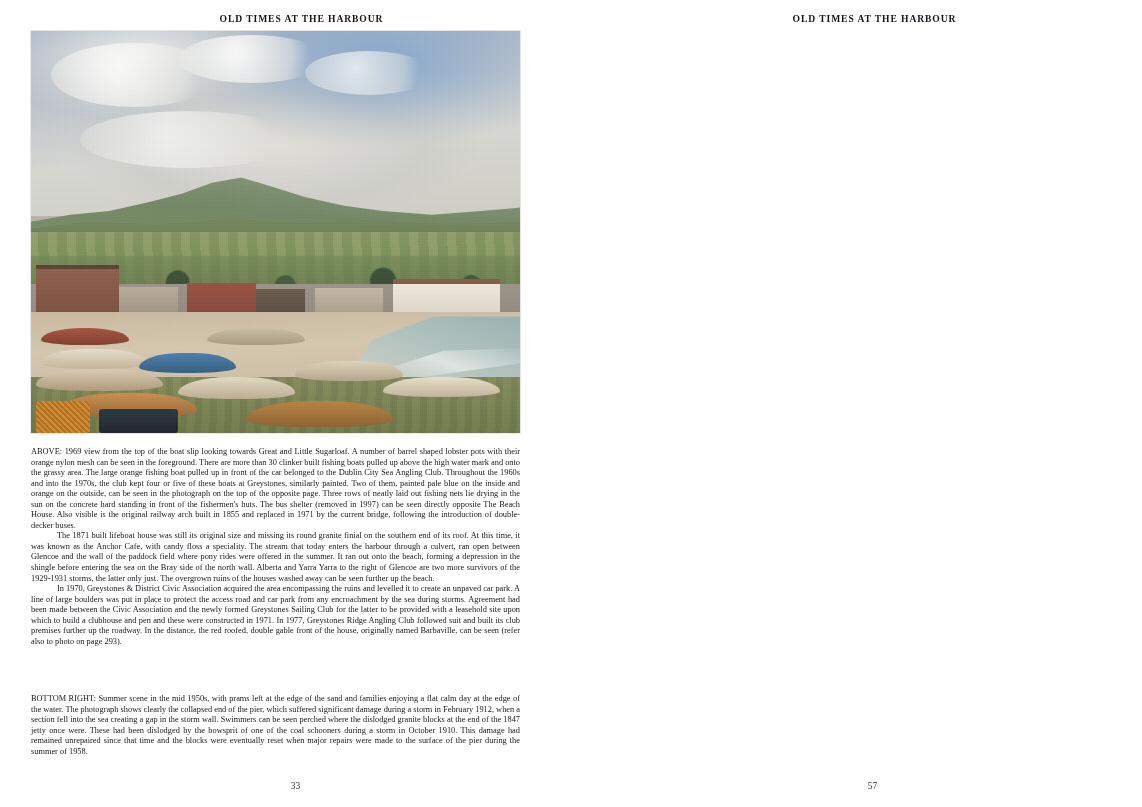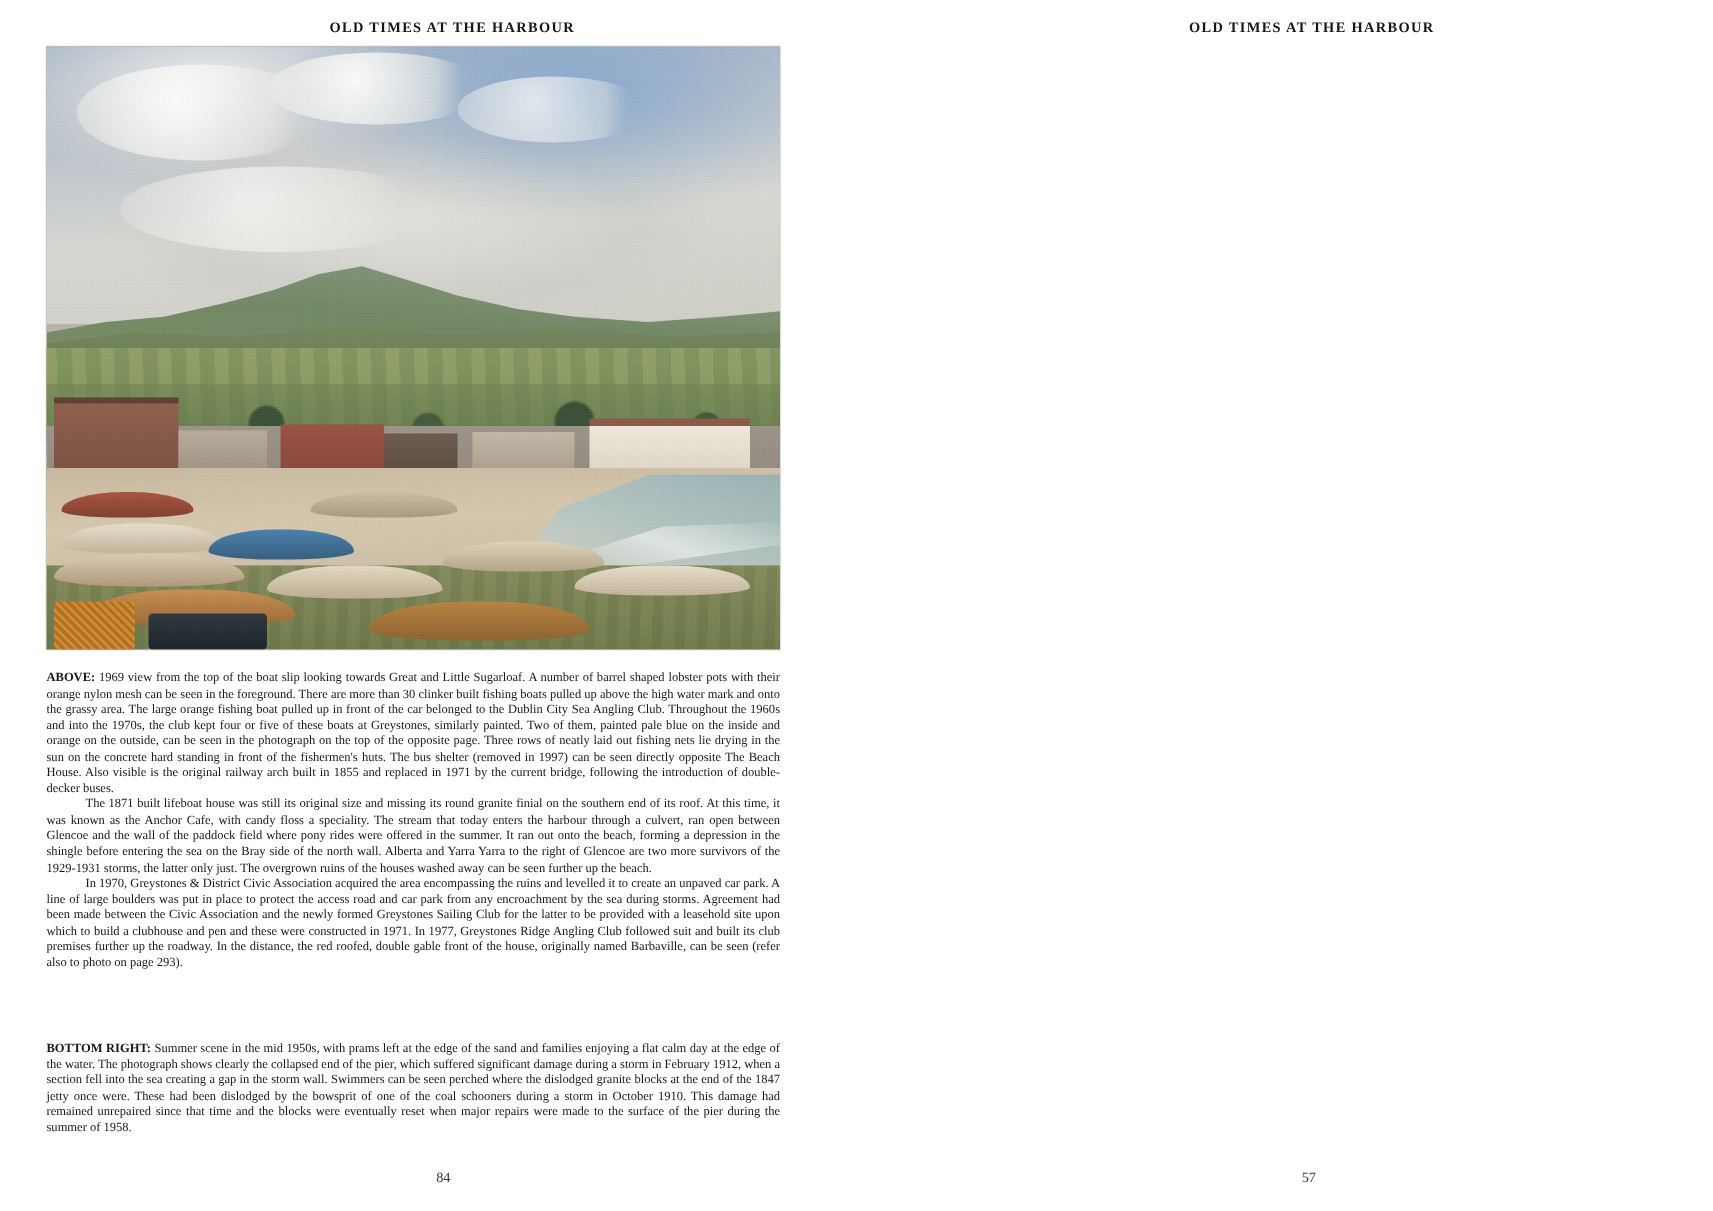--- a/index.html
+++ b/index.html
@@ -149,21 +149,21 @@
   .caption {
     position: absolute;
     font-size: 8.35px;
     line-height: 10.55px;
     text-align: justify;
     color: #16171c;
     font-family: "Liberation Serif", "DejaVu Serif", serif;
   }
   .caption p { margin: 0; text-indent: 0; }
   .caption p.indent { text-indent: 26px; }
-  .lead { font-weight: bold; margin-top: 20px; }
+  .lead { font-weight: normal; margin-top: 20px; }
   .it { }
 
   #caption-harbour-1969 { left: 31px; top: 447px; width: 489px; }
   #caption-summer-1950s { left: 31px; top: 694px; width: 489px; }
 </style>
 </head>
 <body>
 
 <div class="spread">
 
@@ -212,21 +212,21 @@
     <div class="caption" id="caption-harbour-1969">
       <p><span class="lead">ABOVE:</span><span> 1969 view from the top of the boat slip looking towards Great and Little Sugarloaf. A number of barrel shaped lobster pots with their orange nylon mesh can be seen in the foreground. There are more than 30 clinker built fishing boats pulled up above the high water mark and onto the grassy area. The large orange fishing boat pulled up in front of the car belonged to the Dublin City Sea Angling Club. Throughout the 1960s and into the 1970s, the club kept four or five of these boats at Greystones, similarly painted. Two of them, painted pale blue on the inside and orange on the outside, can be seen in the photograph on the top of the opposite page. Three rows of neatly laid out fishing nets lie drying in the sun on the concrete hard standing in front of the fishermen's huts. The bus shelter (removed in 1997) can be seen directly opposite The Beach House. Also visible is the original railway arch built in 1855 and replaced in 1971 by the current bridge, following the introduction of double-decker buses.</span></p>
       <p class="indent"><span>The 1871 built lifeboat house was still its original size and missing its round granite finial on the southern end of its roof. At this time, it was known as the Anchor Cafe, with candy floss a speciality. The stream that today enters the harbour through a culvert, ran open between </span><span class="it">Glencoe</span><span> and the wall of the paddock field where pony rides were offered in the summer. It ran out onto the beach, forming a depression in the shingle before entering the sea on the Bray side of the north wall. </span><span class="it">Alberta</span><span> and </span><span class="it">Yarra Yarra</span><span> to the right of </span><span class="it">Glencoe</span><span> are two more survivors of the 1929-1931 storms, the latter only just. The overgrown ruins of the houses washed away can be seen further up the beach.</span></p>
       <p class="indent"><span>In 1970, Greystones &amp; District Civic Association acquired the area encompassing the ruins and levelled it to create an unpaved car park. A line of large boulders was put in place to protect the access road and car park from any encroachment by the sea during storms. Agreement had been made between the Civic Association and the newly formed Greystones Sailing Club for the latter to be provided with a leasehold site upon which to build a clubhouse and pen and these were constructed in 1971. In 1977, Greystones Ridge Angling Club followed suit and built its club premises further up the roadway. In the distance, the red roofed, double gable front of the house, originally named </span><span class="it">Barbaville,</span><span> can be seen (refer also to photo on page 293).</span></p>
     </div>
 
     <div class="caption" id="caption-summer-1950s">
       <p><span class="lead">BOTTOM RIGHT:</span><span> Summer scene in the mid 1950s, with prams left at the edge of the sand and families enjoying a flat calm day at the edge of the water. The photograph shows clearly the collapsed end of the pier, which suffered significant damage during a storm in February 1912, when a section fell into the sea creating a gap in the storm wall. Swimmers can be seen perched where the dislodged granite blocks at the end of the 1847 jetty once were. These had been dislodged by the bowsprit of one of the coal schooners during a storm in October 1910. This damage had remained unrepaired since that time and the blocks were eventually reset when major repairs were made to the surface of the pier during the summer of 1958.</span></p>
     </div>
 
-    <div class="folio">84</div>
+    <div class="folio">33</div>
   </div>
 
   <div class="page page-right">
 
     <div class="running-head">OLD TIMES AT THE HARBOUR</div>
 
     <div class="folio">57</div>
   </div>
 
 </div>

